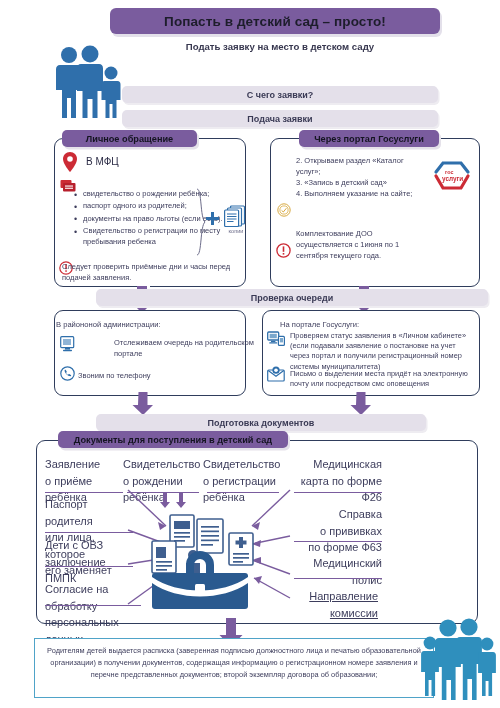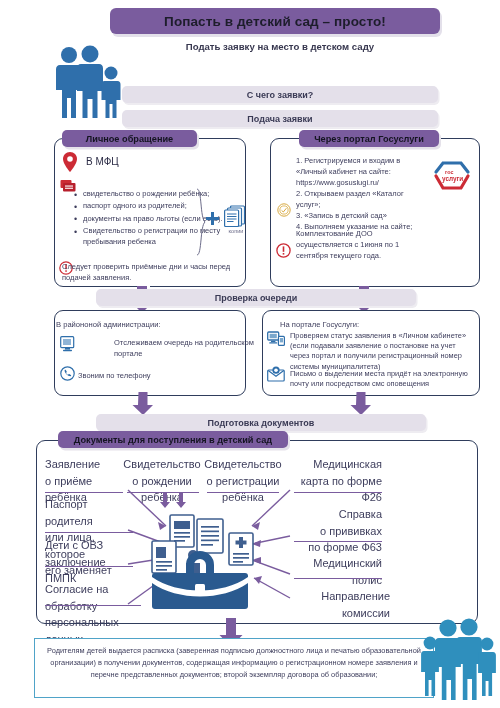--- a/index.html
+++ b/index.html
@@ -53,21 +53,21 @@
     background: #e4e0ea;
     border-radius: 5px;
     box-shadow: 1.5px 2px 0 #eeecf1;
     display: flex; align-items: center; justify-content: center;
     font-size: 9px;
     font-weight: bold;
     color: #3a3a55;
   }
   .bar-start { left: 122px; top: 86px; width: 316px; height: 17px; }
   .bar-submit { left: 122px; top: 110px; width: 316px; height: 17px; }
-  .bar-queue { left: 96px; top: 289px; width: 320px; height: 17px; }
+  .bar-queue { left: 96px; top: 289px; width: 392px; height: 17px; }
   .bar-prep { left: 96px; top: 414px; width: 330px; height: 17px; }
 
   
   .pill {
     background: #7a5c9e;
     border-radius: 5px;
     box-shadow: 2px 2.5px 0 #e5e2ea;
     display: flex; align-items: center; justify-content: center;
     color: #141421;
     font-weight: bold;
@@ -129,21 +129,21 @@
   .q-right-head { left: 280px; top: 320px; font-size: 7.6px; color: #3d3d5c; }
   .q-right-1 { left: 290px; top: 331px; width: 185px; font-size: 7.4px; line-height: 1.38; color: #3d3d5c; }
   .q-right-2 { left: 290px; top: 369px; width: 185px; font-size: 7.4px; line-height: 1.38; color: #3d3d5c; }
 
   
   .dl {
     font-size: 11px; line-height: 1.5; color: #3d3d5c;
     position: absolute;
   }
   .dl-l { text-align: left; }
-  .dl-c { text-align: center; }
+  .dl-c { }
   .dl-r { text-align: right; }
 
   .uline { position: absolute; height: 1.3px; background: #7a5c9e; }
 
   svg { display: block; overflow: visible; }
 </style>
 </head>
 <body>
 
 <div class="page">
@@ -240,21 +240,20 @@
     </svg>
   </div>
   <div class="abs mfc-foot">Следует проверить приёмные дни и часы перед подачей заявления.</div>
 
   <div class="abs card card-gos"></div>
   <div class="abs pill pill-portal">
     <span>Через портал Госуслуги</span>
   </div>
 
   <div class="abs gos-list">
-    <div>1. Регистрируемся и входим в «Личный кабинет на сайте: https://www.gosuslugi.ru/</div>
     <div>2. Открываем раздел «Каталог услуг»;</div>
     <div>3. «Запись в детский сад»</div>
     <div>4. Выполняем указание на сайте;</div>
   </div>
 
   <div class="abs" style="left:277px; top:203px;">
     <svg width="14" height="14" viewBox="0 0 14 14">
       <circle cx="7" cy="7" r="6.2" fill="none" stroke="#d8a93f" stroke-width="1"></circle>
       <circle cx="7" cy="7" r="4.1" fill="none" stroke="#d8a93f" stroke-width="0.8"></circle>
       <path d="M4.6 7.4 L6.3 9 L9.4 5.2" fill="none" stroke="#d8a93f" stroke-width="1"></path>
@@ -447,21 +446,21 @@
     <div>по форме Ф63</div>
   </div>
   <div class="uline" style="left:294px; top:541px; width:88px;"></div>
 
   <div class="dl dl-r" style="left:290px; top:555px; width:92px;">
     <div>Медицинский</div>
     <div>полис</div>
   </div>
   <div class="uline" style="left:294px; top:578px; width:88px;"></div>
 
-  <div class="dl dl-r" style="left:298px; top:588px; width:92px;">
+  <div class="dl dl-r" style="left:286px; top:588px; width:92px;text-decoration:underline;">
     <div>Направление</div>
     <div>комиссии</div>
   </div>
 
   <div class="abs" style="left:242px; top:486px;">
     <svg width="50" height="122" viewBox="0 0 50 122">
       <g fill="none" stroke="#7a5c9e" stroke-width="1.4">
         <path d="M48 4 L10 40"></path>
         <path d="M48 50 L10 58"></path>
         <path d="M48 88 L10 74"></path>

